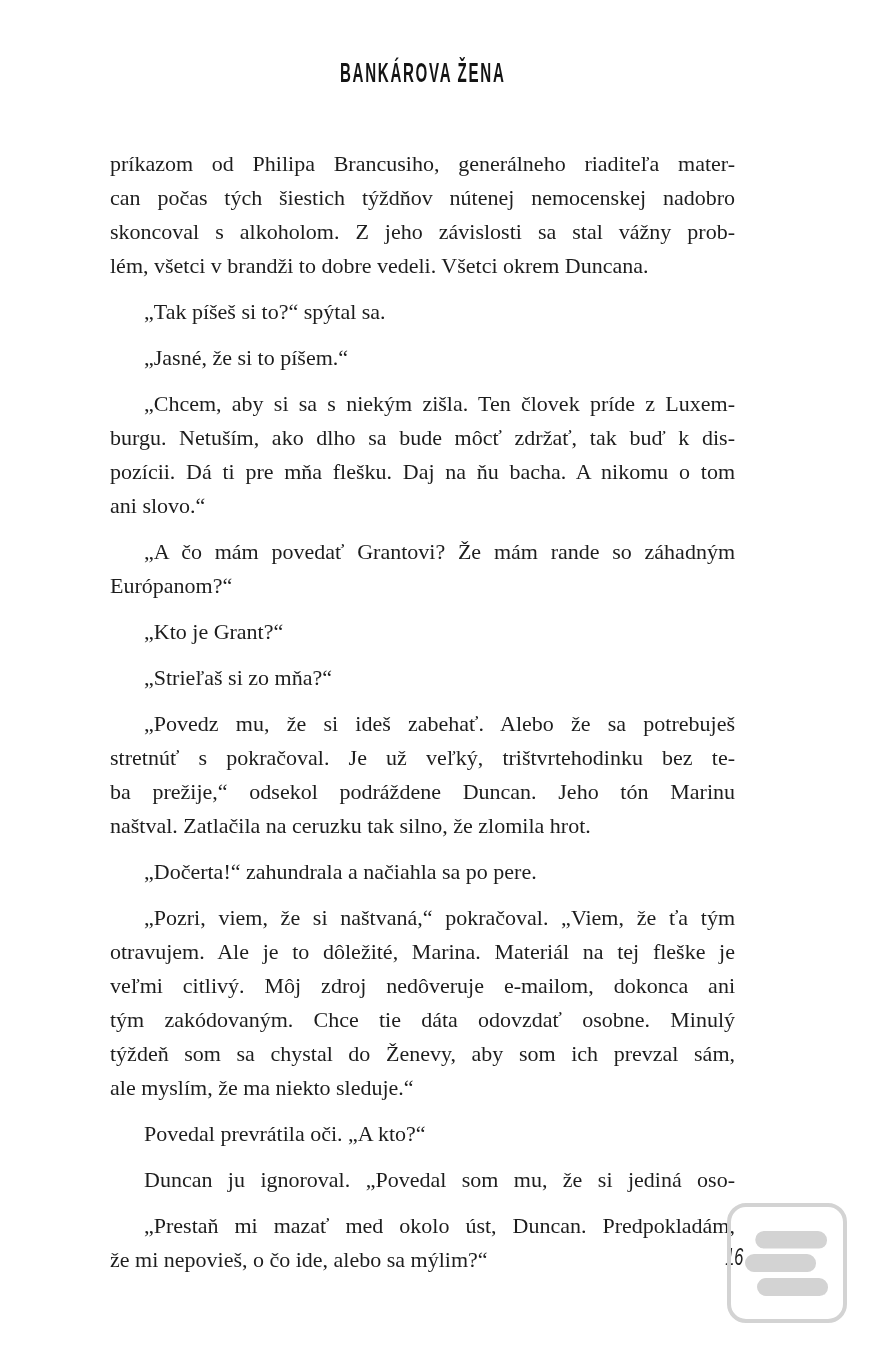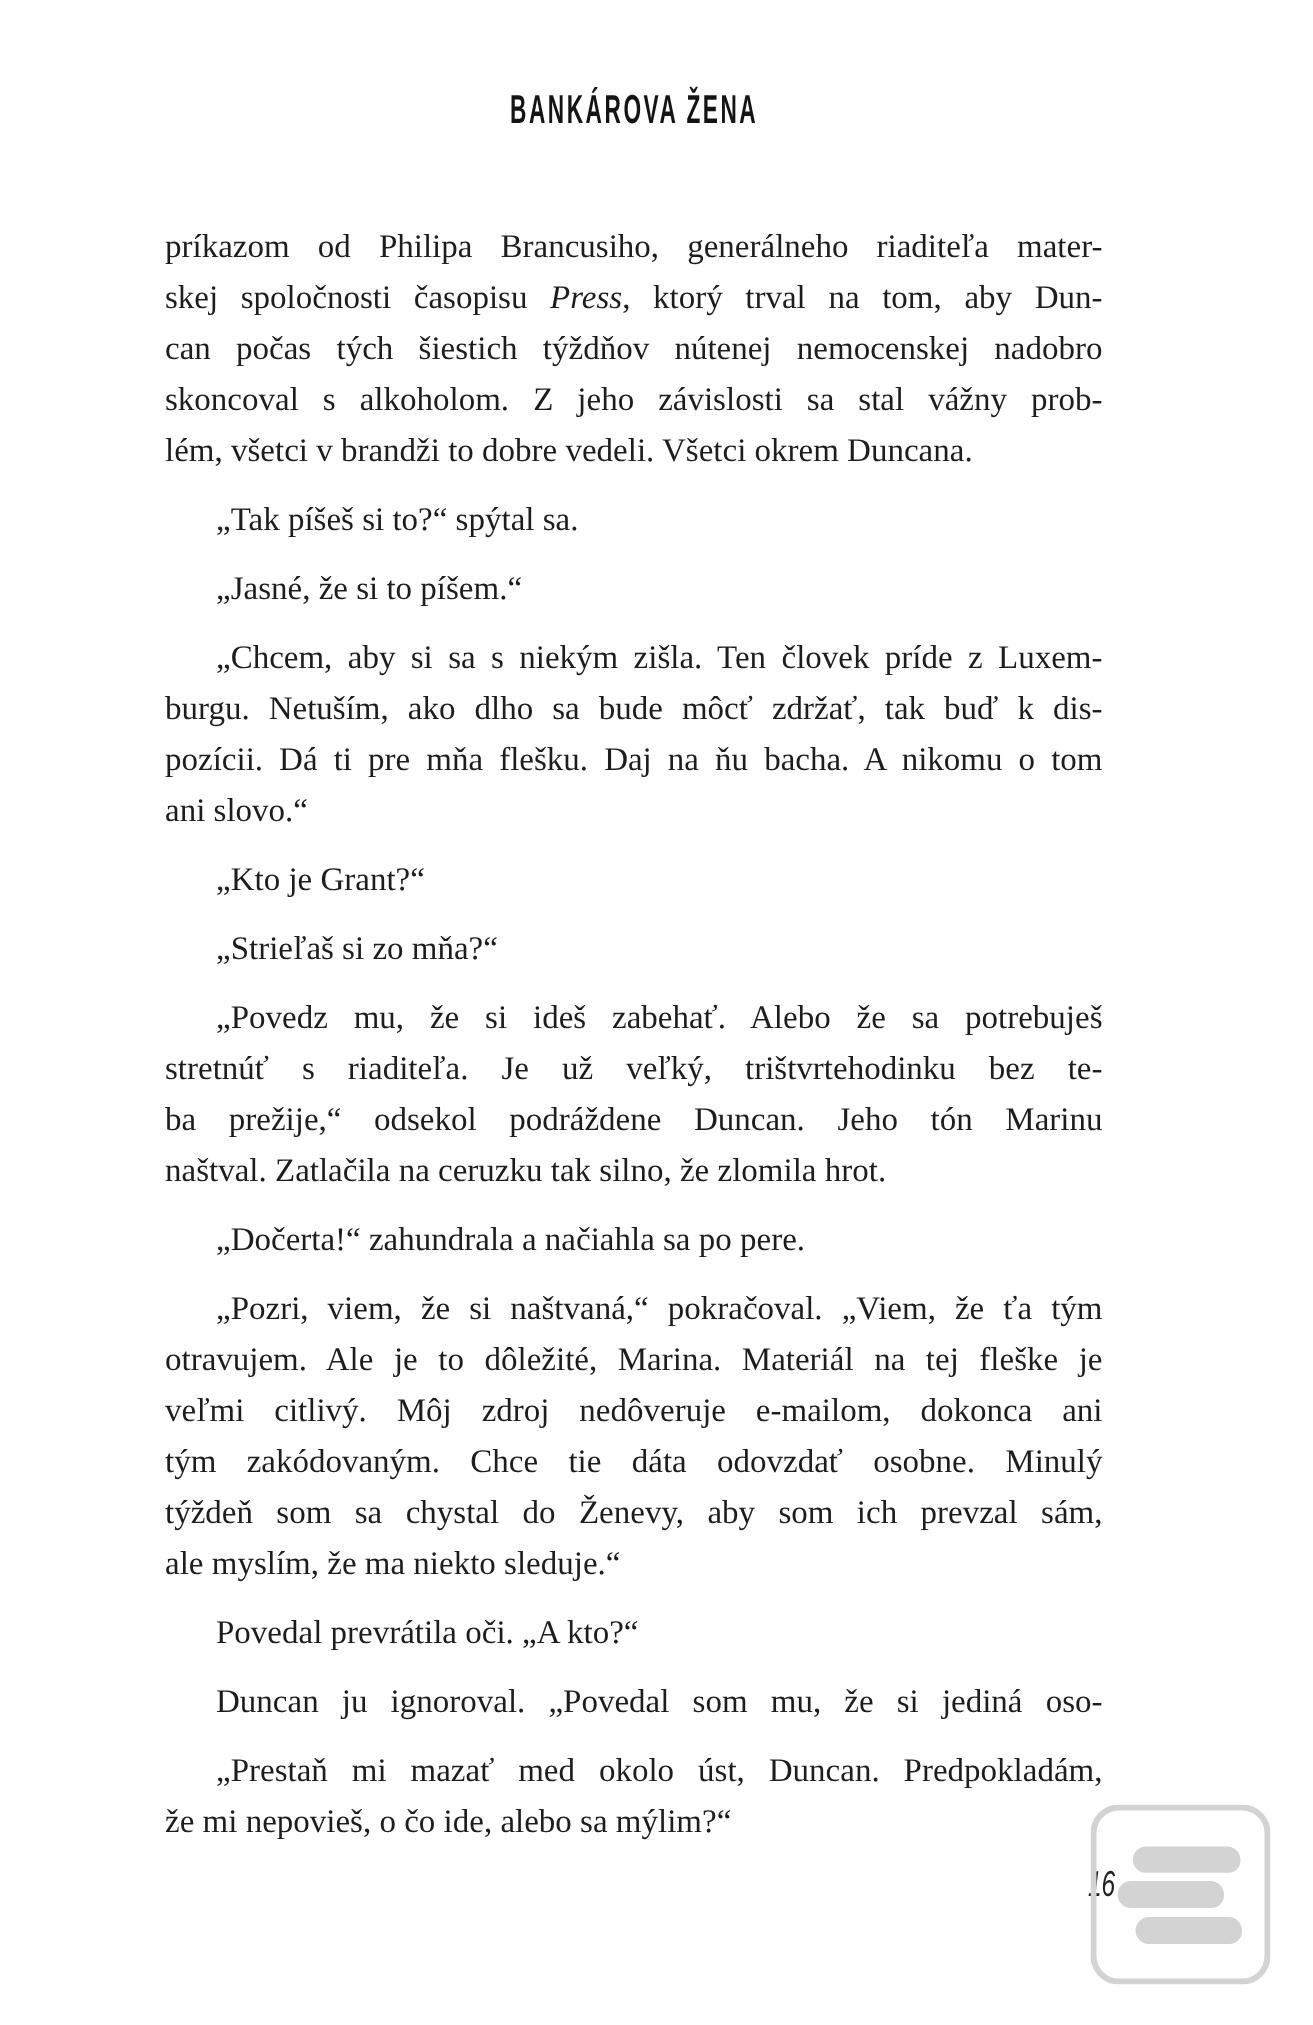--- a/index.html
+++ b/index.html
@@ -68,46 +68,49 @@
 
 <div class="page">
 
   <div class="running-header">
     <span class="squeeze">BANKÁROVA ŽENA</span>
   </div>
 
   <div class="text-block">
       <div class="para">
         <div class="line"><span>príkazom od Philipa Brancusiho, generálneho riaditeľa mater-</span></div>
-        <div class="line"><span>skej spoločnosti časopisu </span><em>Press</em><span>, ktorý trval na tom, aby Dun-</span></div>
         <div class="line"><span>can počas tých šiestich týždňov nútenej nemocenskej nadobro</span></div>
         <div class="line"><span>skoncoval s alkoholom. Z jeho závislosti sa stal vážny prob-</span></div>
         <div class="line end"><span>lém, všetci v brandži to dobre vedeli. Všetci okrem Duncana.</span></div>
       </div>
       <div class="para">
         <div class="line end ind"><span>„Tak píšeš si to?“ spýtal sa.</span></div>
       </div>
       <div class="para">
         <div class="line end ind"><span>„Jasné, že si to píšem.“</span></div>
       </div>
       <div class="para">
         <div class="line ind"><span>„Chcem, aby si sa s niekým zišla. Ten človek príde z Luxem-</span></div>
         <div class="line"><span>burgu. Netuším, ako dlho sa bude môcť zdržať, tak buď k dis-</span></div>
         <div class="line"><span>pozícii. Dá ti pre mňa flešku. Daj na ňu bacha. A nikomu o tom</span></div>
         <div class="line end"><span>ani slovo.“</span></div>
       </div>
       <div class="para">
+        <div class="line ind"><span>„A čo mám povedať Grantovi? Že mám rande so záhadným</span></div>
+        <div class="line end"><span>Európanom?“</span></div>
+      </div>
+      <div class="para">
         <div class="line end ind"><span>„Kto je Grant?“</span></div>
       </div>
       <div class="para">
         <div class="line end ind"><span>„Strieľaš si zo mňa?“</span></div>
       </div>
       <div class="para">
         <div class="line ind"><span>„Povedz mu, že si ideš zabehať. Alebo že sa potrebuješ</span></div>
-        <div class="line"><span>stretnúť s riaditeľa. Je už veľký, trištvrtehodinku bez te-</span></div>
+        <div class="line"><span>stretnúť s pokračoval. Je už veľký, trištvrtehodinku bez te-</span></div>
         <div class="line"><span>ba prežije,“ odsekol podráždene Duncan. Jeho tón Marinu</span></div>
         <div class="line end"><span>naštval. Zatlačila na ceruzku tak silno, že zlomila hrot.</span></div>
       </div>
       <div class="para">
         <div class="line end ind"><span>„Dočerta!“ zahundrala a načiahla sa po pere.</span></div>
       </div>
       <div class="para">
         <div class="line ind"><span>„Pozri, viem, že si naštvaná,“ pokračoval. „Viem, že ťa tým</span></div>
         <div class="line"><span>otravujem. Ale je to dôležité, Marina. Materiál na tej fleške je</span></div>
         <div class="line"><span>veľmi citlivý. Môj zdroj nedôveruje e-mailom, dokonca ani</span></div>

